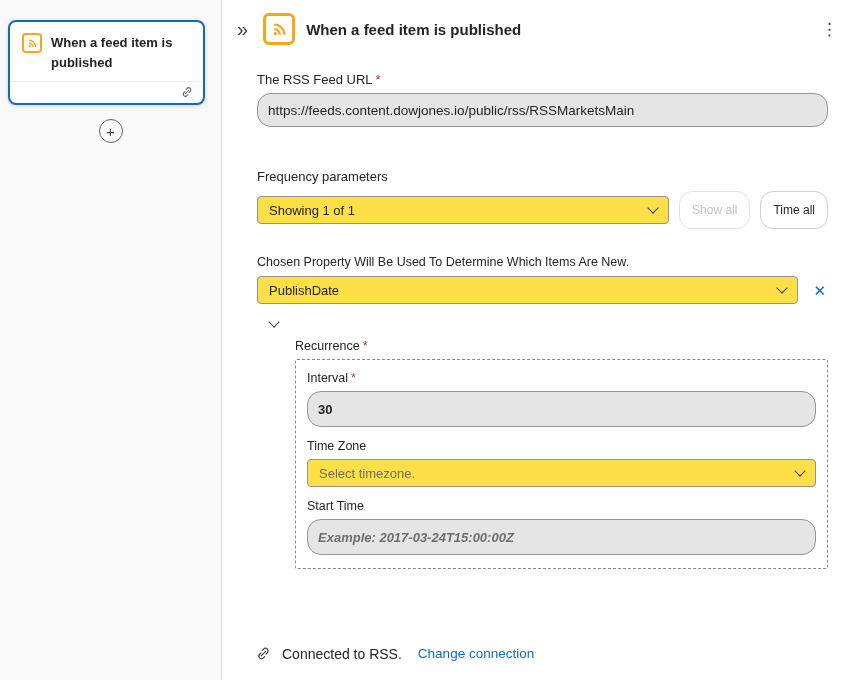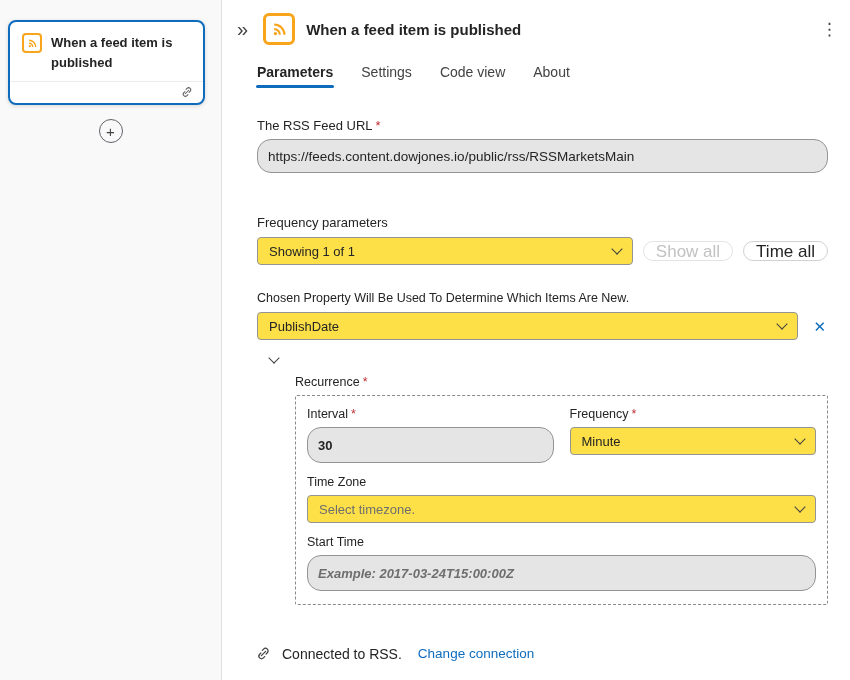--- a/index.html
+++ b/index.html
@@ -58,21 +58,21 @@
 
   .dropdown{height:28px;border:1px solid var(--border-gray);border-radius:4px;background:#fde047;display:flex;align-items:center;padding:0 11px;font-size:13px;color:var(--text);cursor:pointer;}
   .dropdown .dd-text{white-space:nowrap;overflow:hidden;text-overflow:ellipsis;}
   .dropdown .dd-text.placeholder{color:#6e6e6e;}
   .chevron{display:inline-block;width:8px;height:8px;border-right:1.5px solid #424242;border-bottom:1.5px solid #424242;transform:rotate(45deg);flex-shrink:0;}
   .dropdown .chevron{margin-left:auto;margin-top:-4px;}
 
   .adv-section{margin-top:42px;}
   .adv-row{display:flex;align-items:center;gap:10px;margin-top:7px;}
   .adv-row .dropdown{width:424px;}
-  .btn{height:20px;border:1px solid #d1d1d1;border-radius:13px;background:#fff;font-family:inherit;font-size:17px;color:var(--text);padding:0 12px;cursor:pointer;white-space:nowrap;}
+  .btn{height:38px;border:1px solid #d1d1d1;border-radius:13px;background:#fff;font-family:inherit;font-size:12px;color:var(--text);padding:0 12px;cursor:pointer;white-space:nowrap;}
   .btn.disabled{color:#c2c2c2;border-color:#e3e3e3;}
 
   .chosen-section{margin-top:26px;}
   .chosen-row{display:flex;align-items:center;gap:13px;margin-top:7px;}
   .chosen-row .dropdown{flex:1;}
   .dismiss-btn{background:none;border:none;cursor:pointer;color:var(--accent);font-size:15px;padding:2px;line-height:1;}
 
   .recur-section{margin-top:17px;}
   .section-header{display:flex;align-items:center;gap:12px;padding-left:13px;cursor:pointer;}
   .section-header .chevron{margin-top:-3px;}
@@ -135,26 +135,20 @@
           <path d="M4.5 11.5a8 8 0 0 1 8 8" fill="none" stroke="currentColor" stroke-width="3"></path>
           <path d="M4.5 5a14.5 14.5 0 0 1 14.5 14.5" fill="none" stroke="currentColor" stroke-width="3"></path>
         </svg>
       </span>
       <h1 class="panel-title">When a feed item is published</h1>
       <button class="icon-btn more-btn">
         <span>⋮</span>
       </button>
     </header>
 
-    <nav class="tabs">
-      <button class="tab active">Parameters</button>
-      <button class="tab">Settings</button>
-      <button class="tab">Code view</button>
-      <button class="tab">About</button>
-    </nav>
 
     <div class="content">
 
       <div class="field">
         <label class="field-label">
           <span>The RSS Feed URL</span><span class="req">*</span>
         </label>
         <input class="text-input" type="text" value="https://feeds.content.dowjones.io/public/rss/RSSMarketsMain" style="">
       </div>
 
@@ -192,29 +186,20 @@
             <span>Recurrence</span><span class="req">*</span>
           </label>
           <div class="recur-box">
             <div class="recur-grid">
               <div class="cell">
                 <label class="inner-label">
                   <span>Interval</span><span class="req">*</span>
                 </label>
                 <input class="text-input inner-input" type="text" value="30" style="">
               </div>
-              <div class="cell">
-                <label class="inner-label">
-                  <span>Frequency</span><span class="req">*</span>
-                </label>
-                <div class="dropdown">
-                  <span class="dd-text">Minute</span>
-                  <span class="chevron"></span>
-                </div>
-              </div>
             </div>
 
             <div class="mt">
               <label class="inner-label">Time Zone</label>
               <div class="dropdown">
                 <span class="dd-text placeholder">Select timezone.</span>
                 <span class="chevron"></span>
               </div>
             </div>
 

